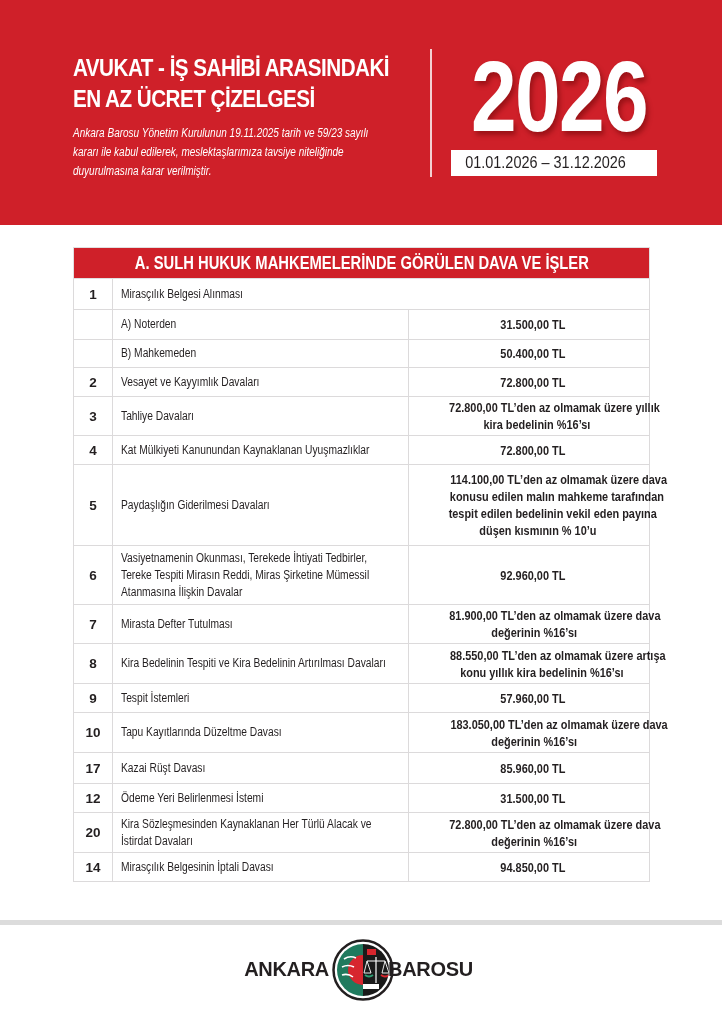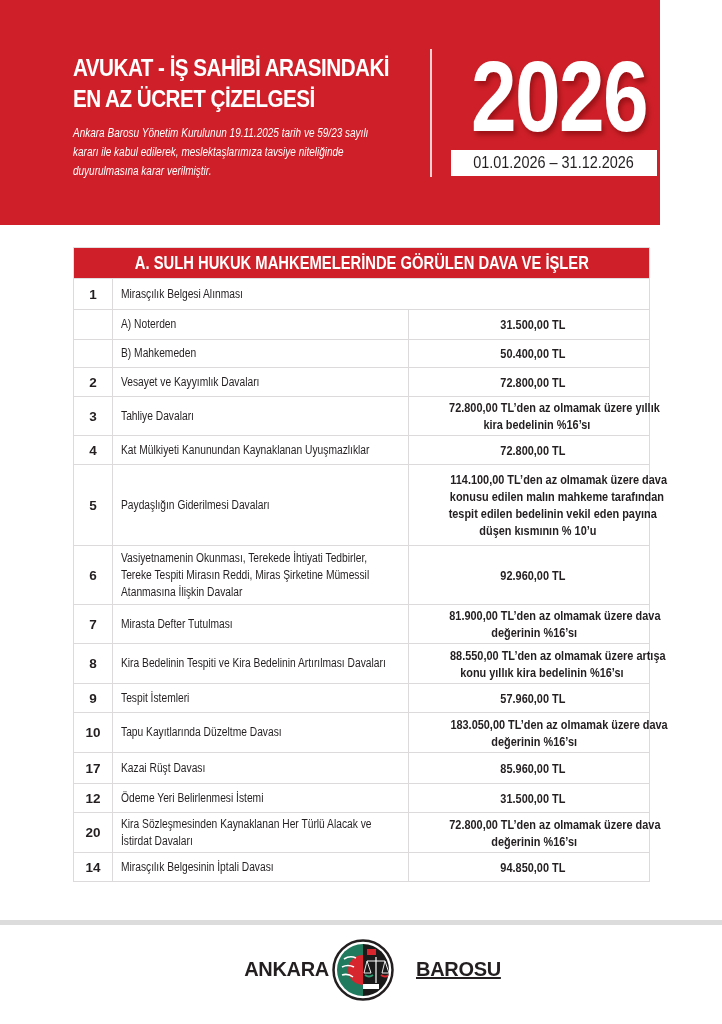--- a/index.html
+++ b/index.html
@@ -1,20 +1,20 @@
 <!DOCTYPE html>
 <html><head>
 <meta charset="utf-8">
 <style>
   * { box-sizing: border-box; margin: 0; padding: 0; }
   html, body { width: 722px; height: 1024px; background: #ffffff; overflow: hidden; }
   body { position: relative; font-family: "Liberation Sans", sans-serif; color: #231f20; }
 
   .banner {
-    position: absolute; left: 0; top: 0; width: 660px; height: 225px;
+    position: absolute; left: 0; top: 0; width: 722px; height: 225px;
     background: #cf2029;
   }
   .banner-title {
     position: absolute; left: 73px; top: 52px; width: 345px;
     color: #ffffff; font-weight: 700; font-size: 24px; line-height: 31px;
     letter-spacing: -0.6px; transform: scaleX(0.86); transform-origin: left top;
     white-space: nowrap;
   }
   .banner-sub {
     position: absolute; left: 73px; top: 124px; width: 400px;
@@ -28,21 +28,21 @@
   .banner-year {
     position: absolute; left: 448px; top: 48px; width: 222px; height: 96px;
     color: #ffffff; font-weight: 700; font-size: 100px; line-height: 96px;
     text-align: center; letter-spacing: -2px;
     text-shadow: 3px 4px 6px rgba(90,0,0,0.45);
     transform: scaleX(0.82); transform-origin: center top;
   }
   .banner-range {
     position: absolute; left: 451px; top: 150px; width: 206px; height: 26px;
     background: #ffffff; color: #231f20; font-size: 17px; line-height: 26px;
-    text-align: center; white-space: nowrap;
+    text-align: left; white-space: nowrap;
   }
   .banner-range span { display: inline-block; transform: scaleX(0.85); }
 
   .fee-table {
     position: absolute; left: 73px; top: 247px; width: 576px;
     border-collapse: collapse; table-layout: fixed;
   }
   .fee-table th {
     background: #cf2029; color: #ffffff; height: 31px;
     font-weight: 700; font-size: 18px; text-align: center;
@@ -66,21 +66,21 @@
     position: absolute; left: 0; top: 920px; width: 722px; height: 5px; background: #dcdcdc;
   }
   .footer-brand {
     position: absolute; left: 0; top: 938px; width: 722px; height: 64px;
   }
   .brand-left, .brand-right {
     position: absolute; top: 16px; font-weight: 700; font-size: 20px; line-height: 30px;
     color: #231f20; letter-spacing: -0.3px;
   }
   .brand-left { right: 393px; }
-  .brand-right { left: 416px; text-decoration: underline; }
+  .brand-right { left: 388px; }
   .brand-logo { position: absolute; left: 332px; top: 1px; width: 62px; height: 62px; }
 </style>
 </head>
 <body>
 
 <div class="banner">
   <div class="banner-title">
     <div>AVUKAT - İŞ SAHİBİ ARASINDAKİ</div>
     <div>EN AZ ÜCRET ÇİZELGESİ</div>
   </div>

